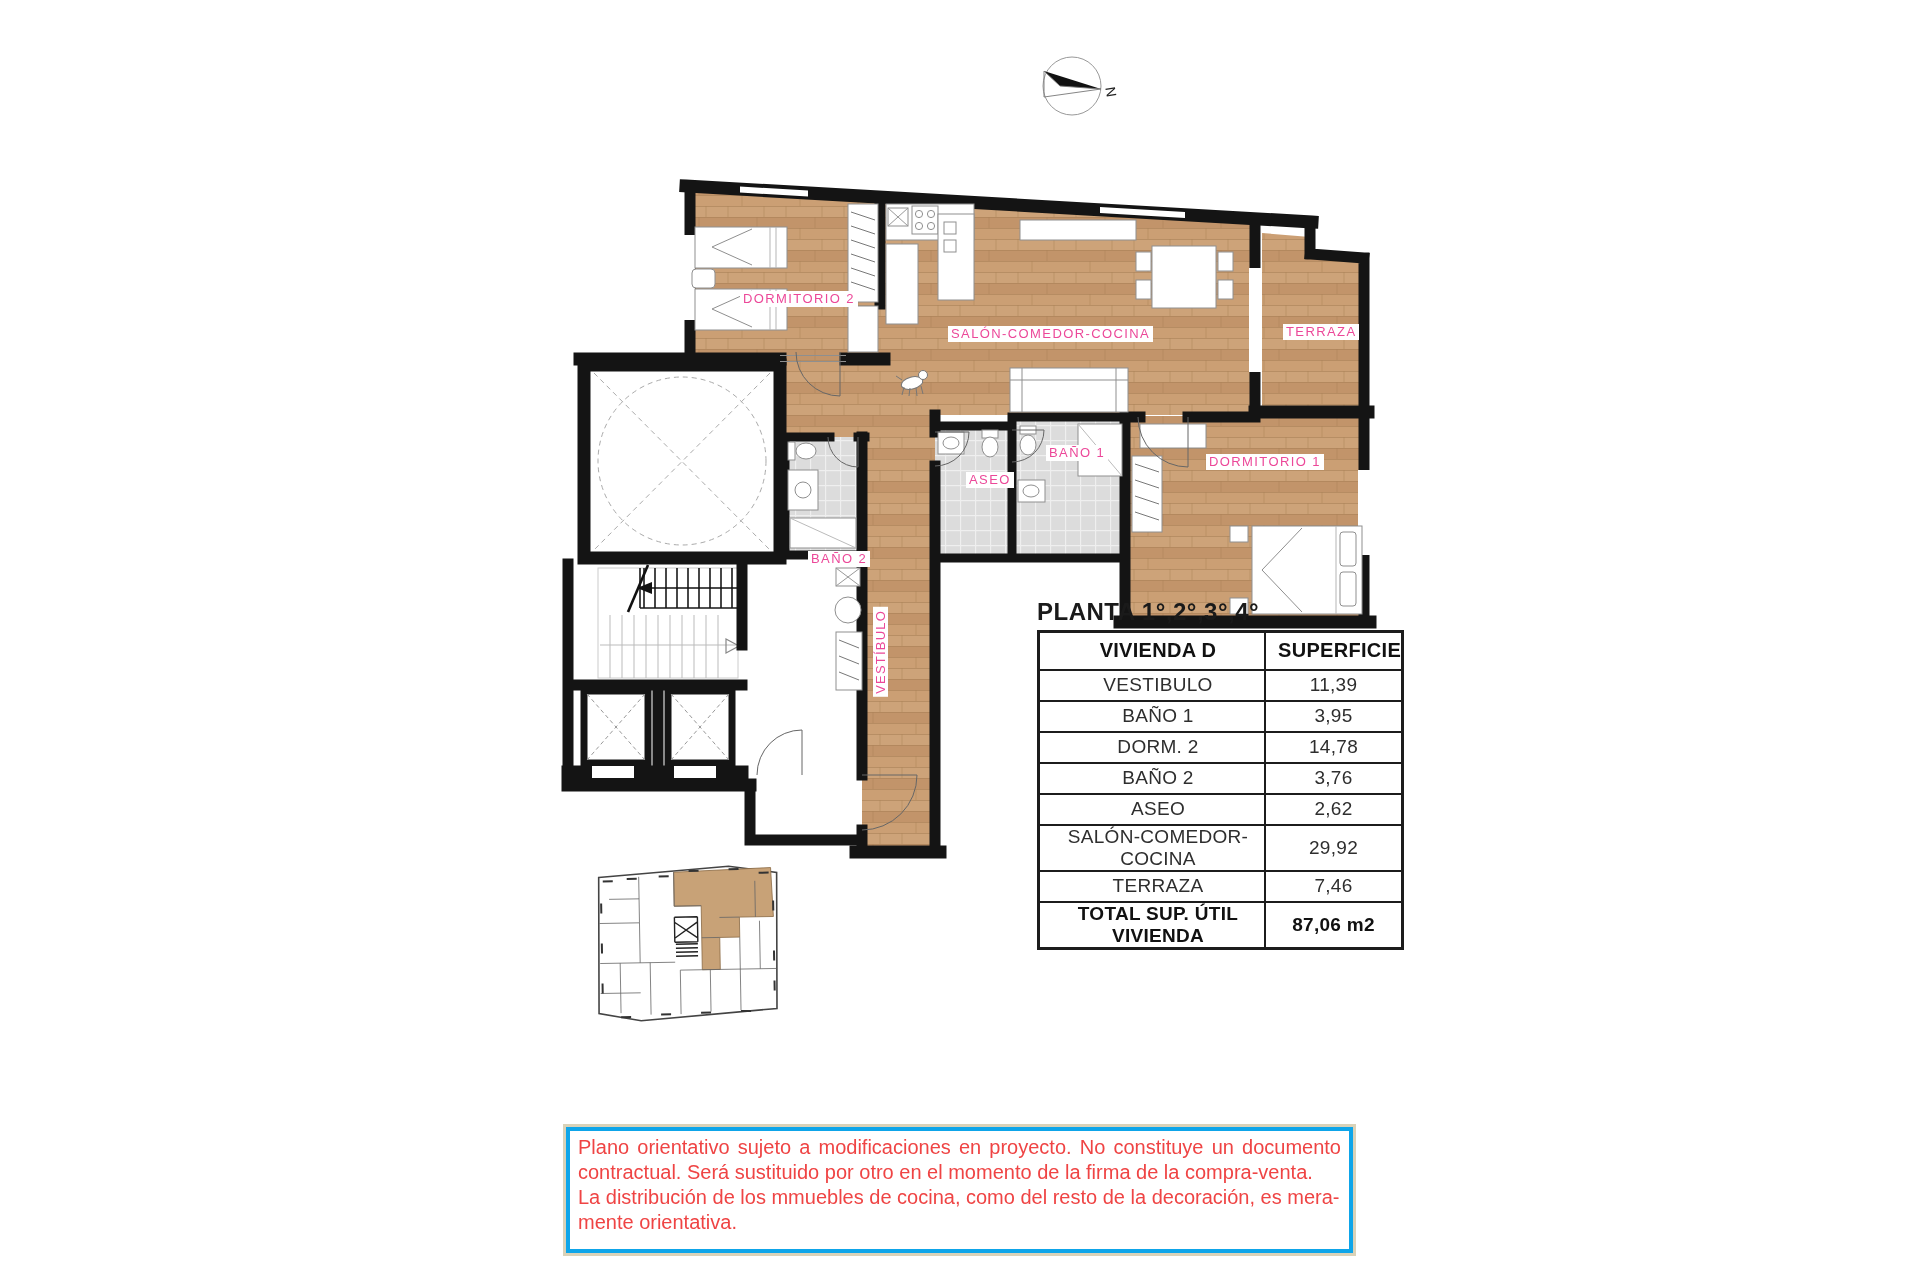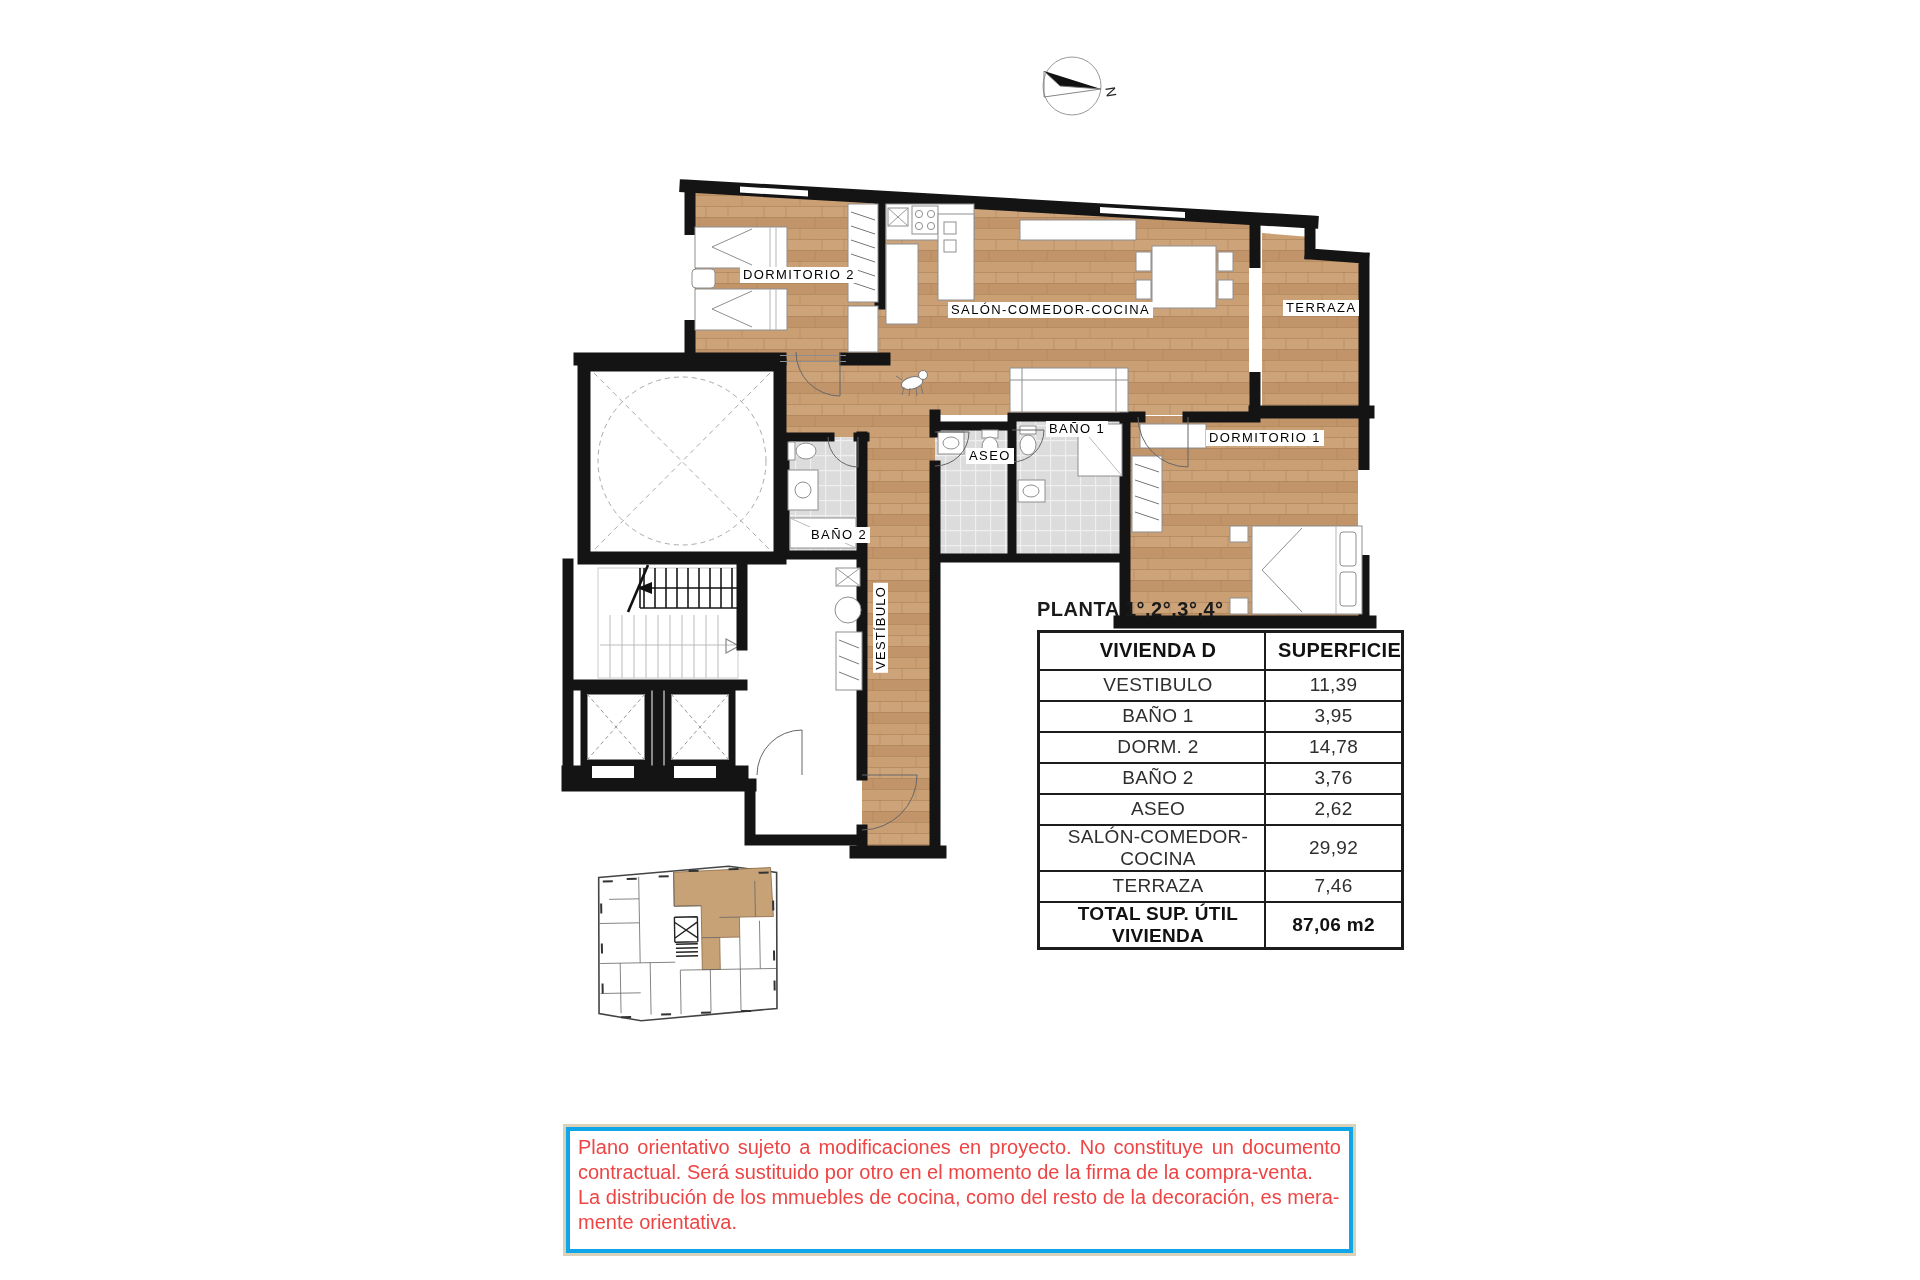--- a/index.html
+++ b/index.html
@@ -1,24 +1,24 @@
 <!DOCTYPE html>
 <html><head>
 <meta charset="utf-8">
 <style>
   html,body{margin:0;padding:0;background:#fff;}
   #page{position:relative;width:1920px;height:1280px;background:#fff;overflow:hidden;
         font-family:"Liberation Sans",sans-serif;color:#2b2b2b;}
   .abs{position:absolute;}
   
-  .rlabel{position:absolute;background:#fff;color:#000000;font-size:13px;letter-spacing:1.4px;
-          padding:0 3px;line-height:16px;white-space:nowrap;}
+  .rlabel{position:absolute;background:#fff;color:#ec4899;font-size:13px;letter-spacing:1.4px;
+          padding:0 3px;line-height:16px;white-space:nowrap;margin-top:24px;}
   .rlabel.vert{writing-mode:vertical-rl;transform:rotate(180deg);letter-spacing:1.2px;padding:3px 0;line-height:15px;}
   
-  #planta-heading{position:absolute;left:1037px;top:598px;font-size:20px;font-weight:bold;
+  #planta-heading{position:absolute;left:1037px;top:598px;font-size:24px;font-weight:bold;
                   letter-spacing:0.5px;color:#1a1a1a;}
   
   #sup-table{position:absolute;left:1037px;top:630px;border-collapse:collapse;table-layout:fixed;}
   #sup-table td,#sup-table th{border:2px solid #1c1c1c;font-size:19px;letter-spacing:0.3px;
       padding:0 0 0 12px;text-align:center;vertical-align:middle;color:#2e2e2e;}
   #sup-table{border:3px solid #1c1c1c;}
   #sup-table .c1{width:212px;}
   #sup-table .c2{width:95px;padding:0;}
   #sup-table tr{height:31px;}
   #sup-table tr.hdr{height:38px;}

